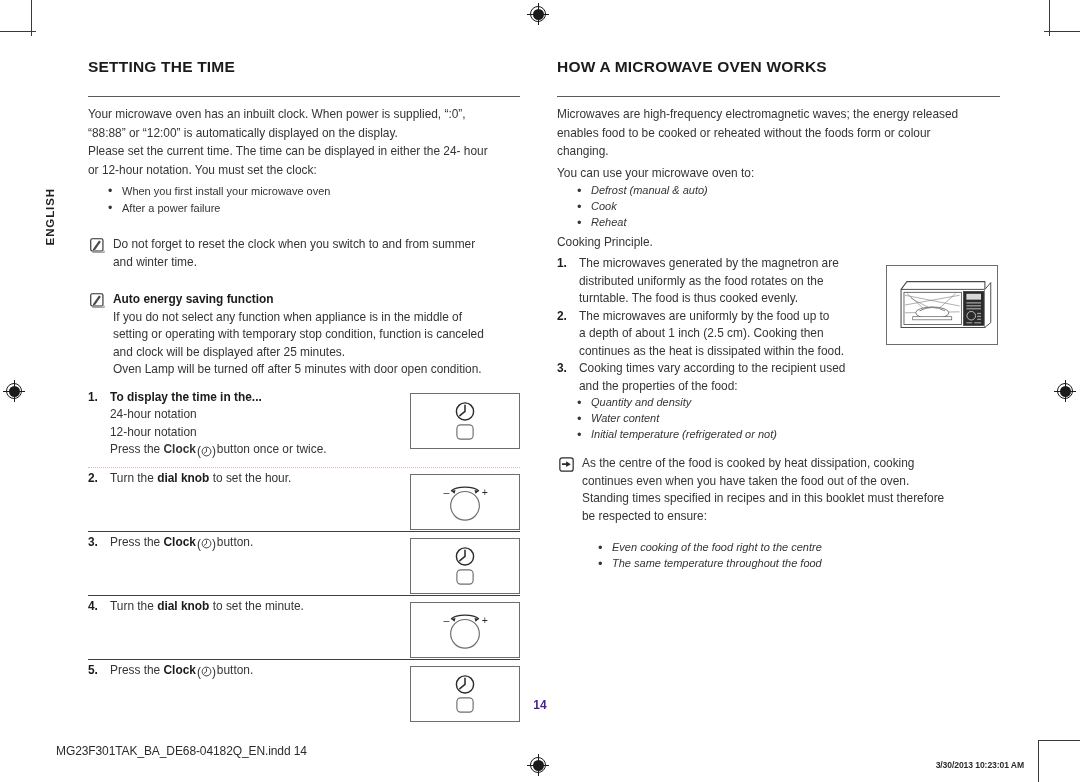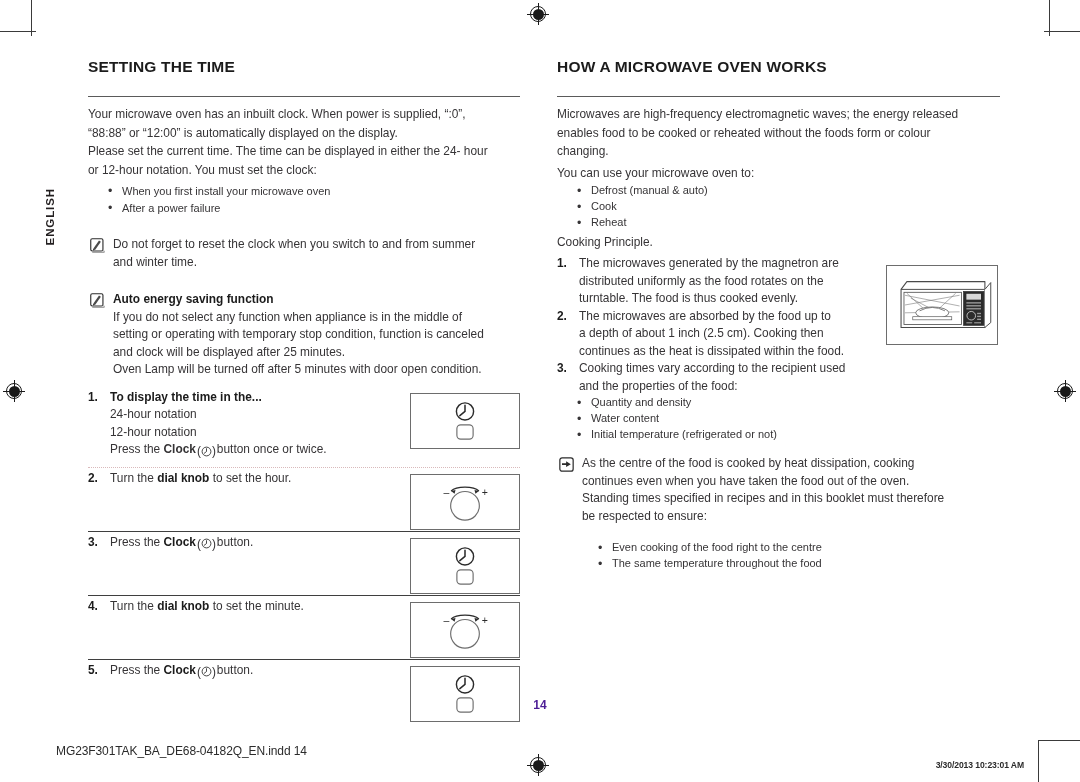--- a/index.html
+++ b/index.html
@@ -60,21 +60,21 @@
 
   ul.bullets { list-style: none; margin: 1px 0 3px 0; }
   ul.bullets li {
     font-size: 11px; line-height: 1.5; color: #363436;
     padding-left: 34px; position: relative;
   }
   ul.bullets li::before {
     content: "•"; position: absolute; left: 20px; top: -1px;
     font-size: 12.5px; color: #363436;
   }
-  ul.bullets.tight li { line-height: 1.45; }
+  ul.bullets.tight li { line-height: 1.45; font-style: italic; }
 
   
   .noteblock { position: relative; padding-left: 25px; margin-top: 20px; }
   .noteblock .note-icon {
     position: absolute; left: 2px; top: 2px; width: 15px; height: 15px;
   }
   .noteblock p { font-size: 11.9px; line-height: 1.47; color: #363436; }
   .noteblock p.strong { font-weight: bold; color: #1b1b1b; }
 
   
@@ -366,21 +366,21 @@
 
     <ol class="numlist">
       <li>
         <span class="n">1.</span>
         <span>The microwaves generated by the magnetron are</span><br>
         <span>distributed uniformly as the food rotates on the</span><br>
         <span>turntable. The food is thus cooked evenly.</span>
       </li>
       <li>
         <span class="n">2.</span>
-        <span>The microwaves are absorbed by the food up to</span><br>
+        <span>The microwaves are uniformly by the food up to</span><br>
         <span>a depth of about 1 inch (2.5 cm). Cooking then</span><br>
         <span>continues as the heat is dissipated within the food.</span>
       </li>
       <li>
         <span class="n">3.</span>
         <span>Cooking times vary according to the recipient used</span><br>
         <span>and the properties of the food:</span>
       </li>
     </ol>
 

